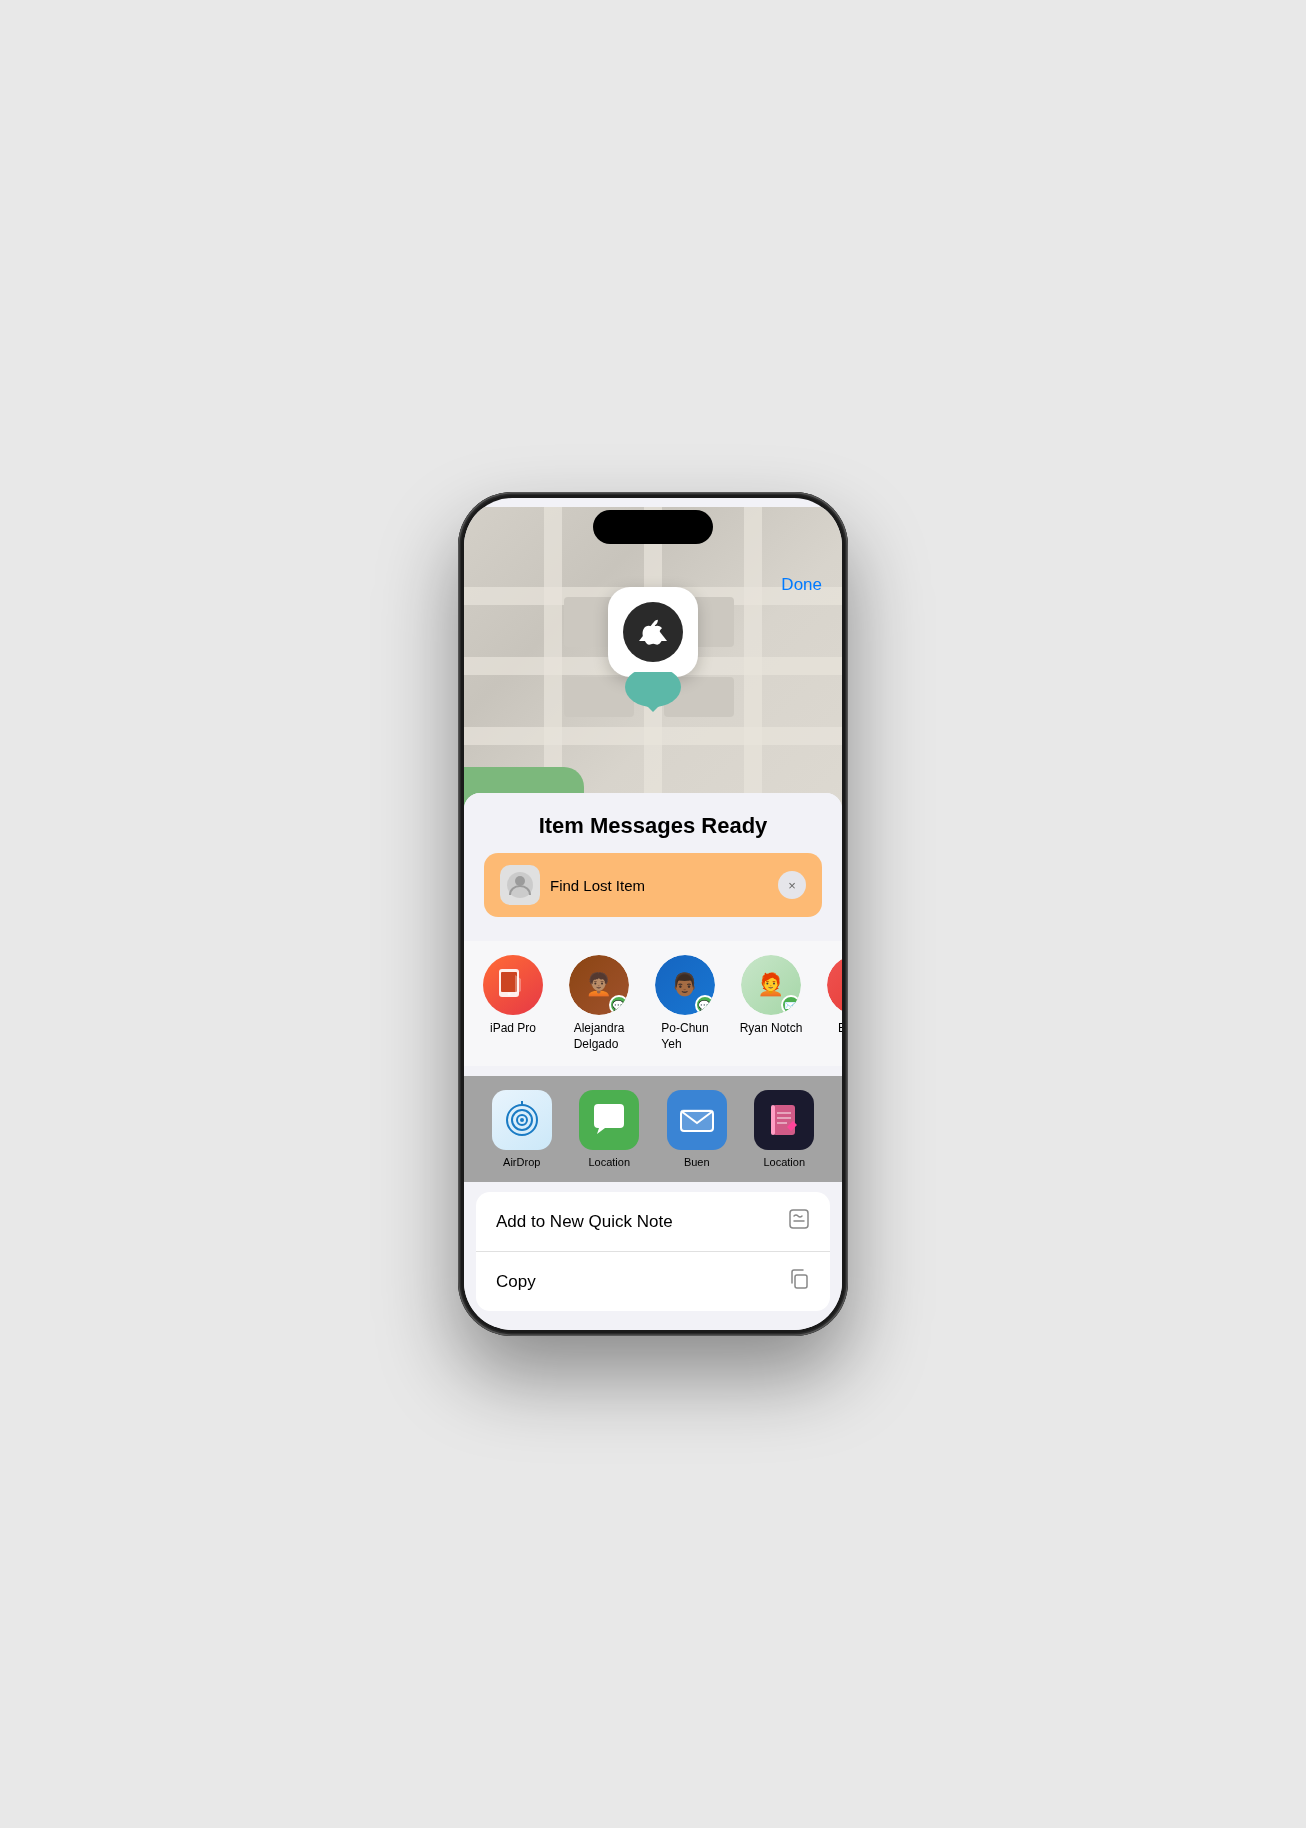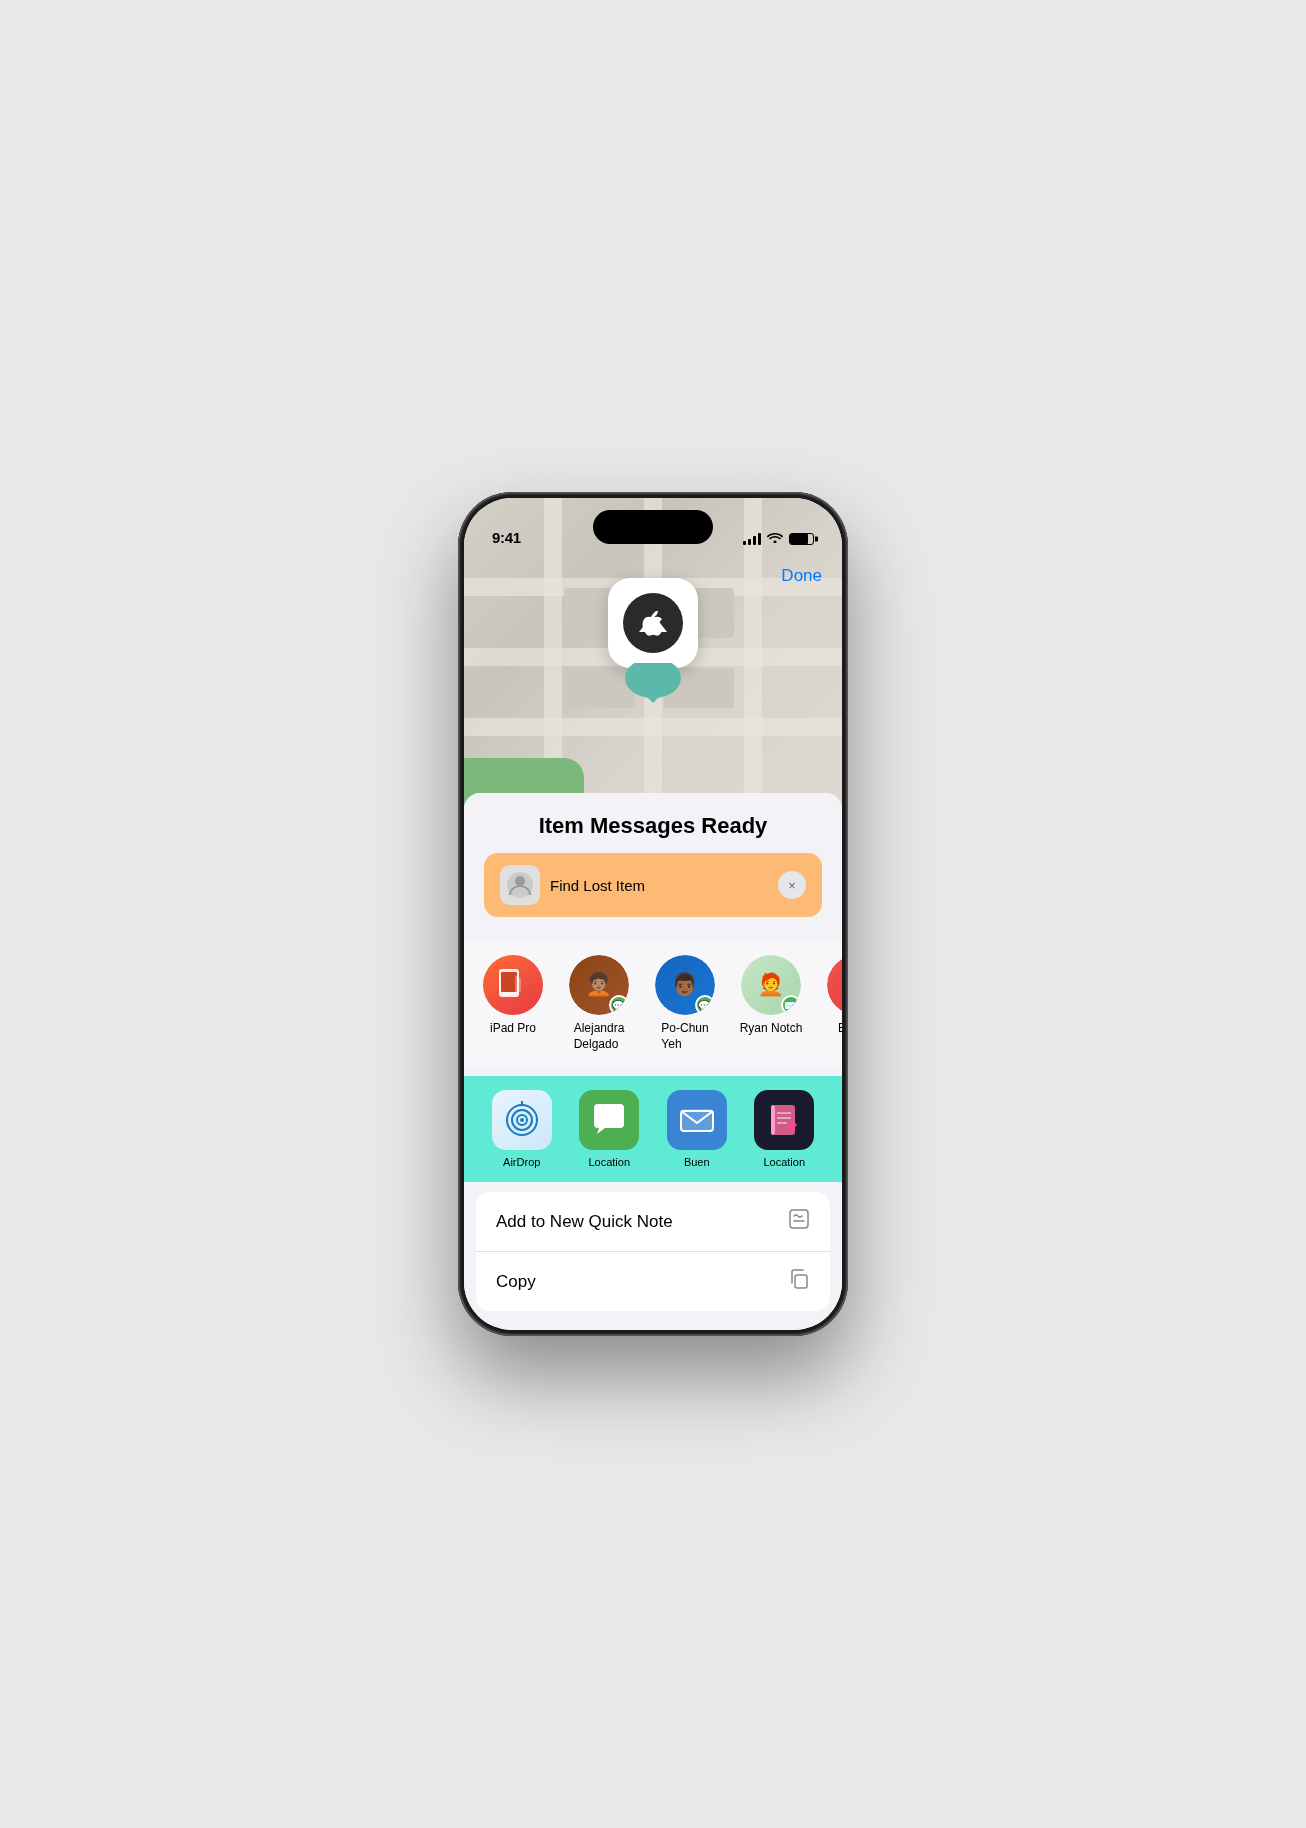--- a/index.html
+++ b/index.html
@@ -115,21 +115,21 @@
     }
     .battery-fill {
       width: 80%;
       height: 100%;
       background: #000;
       border-radius: 1px;
     }
     
     .map-section {
       position: absolute;
-      top: 0;
+      top: 9px;
       left: 0;
       right: 0;
       height: 320px;
       background: linear-gradient(135deg, #d4d0c8 0%, #c8c4bc 30%, #d8d4cc 60%, #ddd9d1 100%);
       overflow: hidden;
     }
     .map-road-h {
       position: absolute;
       height: 18px;
       background: #e8e4dc;
@@ -327,21 +327,21 @@
       border-radius: 14px;
       width: 60px;
       height: 60px;
       display: flex;
       align-items: center;
       justify-content: center;
       position: relative;
     }
     
     .apps-section {
-      background: #5eead4;
+      background: #a3a3a3;
       padding: 14px;
       margin: 0 0 10px;
     }
     .apps-row {
       display: flex;
       justify-content: space-around;
     }
     .app-item {
       display: flex;
       flex-direction: column;
@@ -457,41 +457,20 @@
     }
   </style>
 </head>
 <body>
 
 <div class="phone-outer">
 
   <div class="phone-screen">
     <div class="dynamic-island"></div>
 
-    <div class="status-bar">
-      <span class="status-time">9:41</span>
-      <div class="status-icons">
-        <div class="signal-bars">
-          <div class="signal-bar" style="height:4px"></div>
-          <div class="signal-bar" style="height:6px"></div>
-          <div class="signal-bar" style="height:9px"></div>
-          <div class="signal-bar" style="height:12px"></div>
-        </div>
-        <div class="wifi-icon">
-          <svg width="16" height="12" viewBox="0 0 16 12" fill="none">
-            <path d="M8 9.5C8.83 9.5 9.5 10.17 9.5 11S8.83 12.5 8 12.5 6.5 11.83 6.5 11 7.17 9.5 8 9.5Z" fill="#000"></path>
-            <path d="M8 6.5C9.93 6.5 11.68 7.28 12.95 8.55L14.07 7.43C12.52 5.88 10.37 4.93 8 4.93S3.48 5.88 1.93 7.43L3.05 8.55C4.32 7.28 6.07 6.5 8 6.5Z" fill="#000"></path>
-            <path d="M8 3.5C10.76 3.5 13.26 4.6 15.09 6.41L16.21 5.29C14.1 3.19 11.2 2 8 2S1.9 3.19-.21 5.29L.91 6.41C2.74 4.6 5.24 3.5 8 3.5Z" fill="#000"></path>
-          </svg>
-        </div>
-        <div class="battery-icon">
-          <div class="battery-fill"></div>
-        </div>
-      </div>
-    </div>
 
     <div class="map-section">
 
       <div class="map-road-h" style="top: 80px; opacity: 0.7"></div>
       <div class="map-road-h" style="top: 150px; opacity: 0.7"></div>
       <div class="map-road-h" style="top: 220px; opacity: 0.7"></div>
       <div class="map-road-v" style="left: 80px; opacity: 0.7"></div>
       <div class="map-road-v" style="left: 180px; opacity: 0.7"></div>
       <div class="map-road-v" style="left: 280px; opacity: 0.7"></div>
       <div class="map-block" style="top:90px;left:100px;width:70px;height:50px;"></div>

